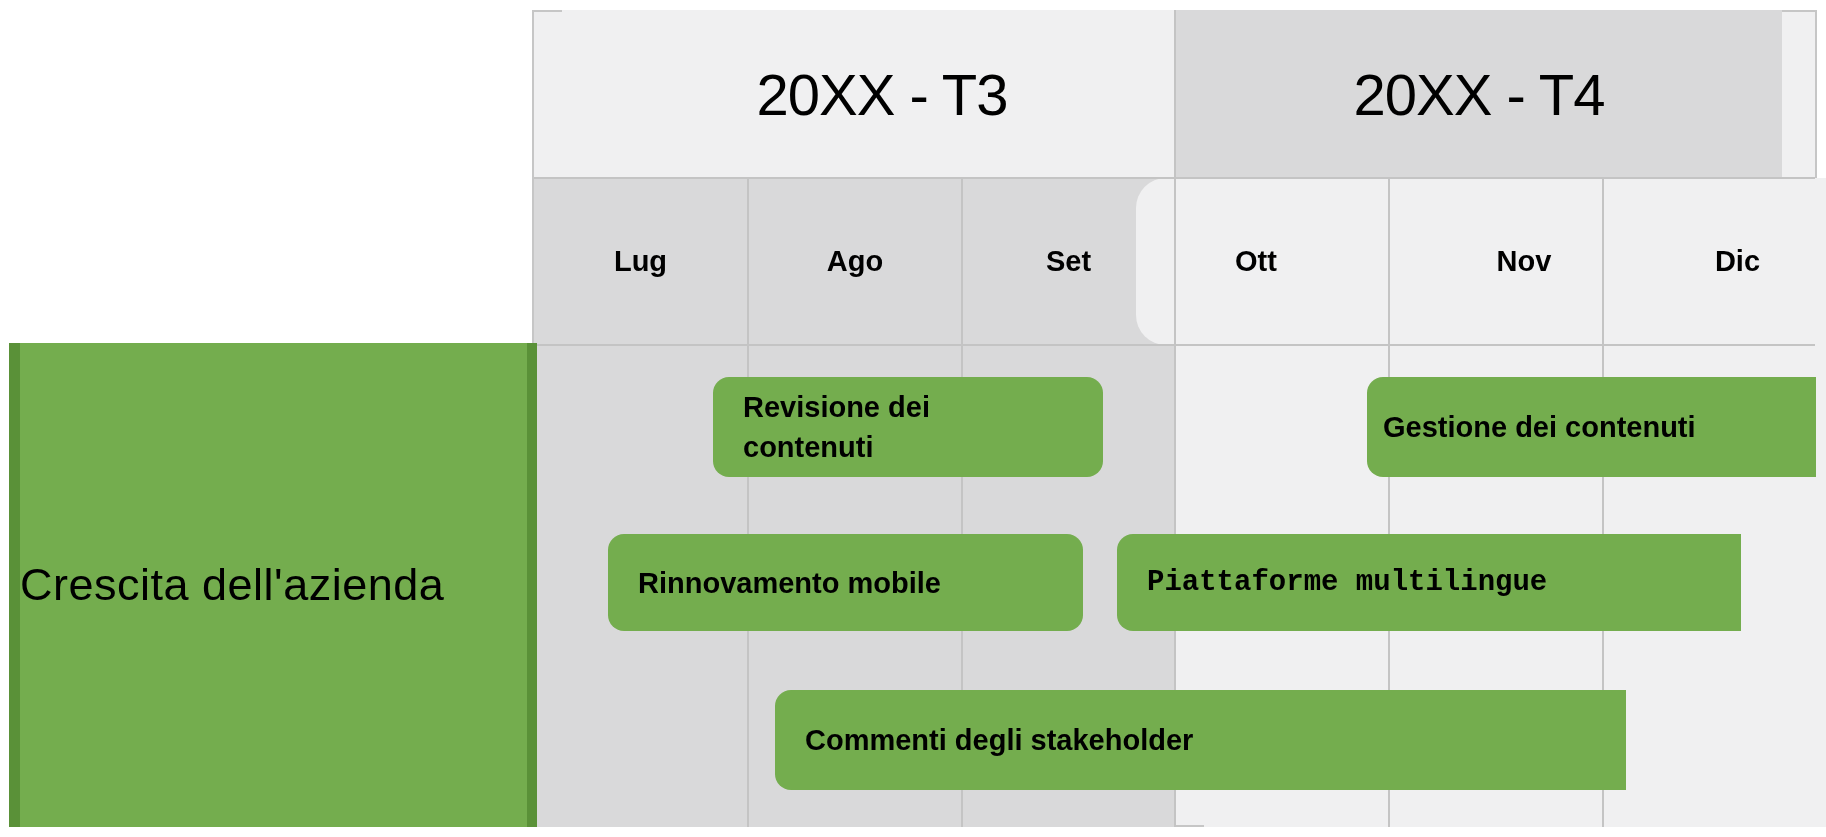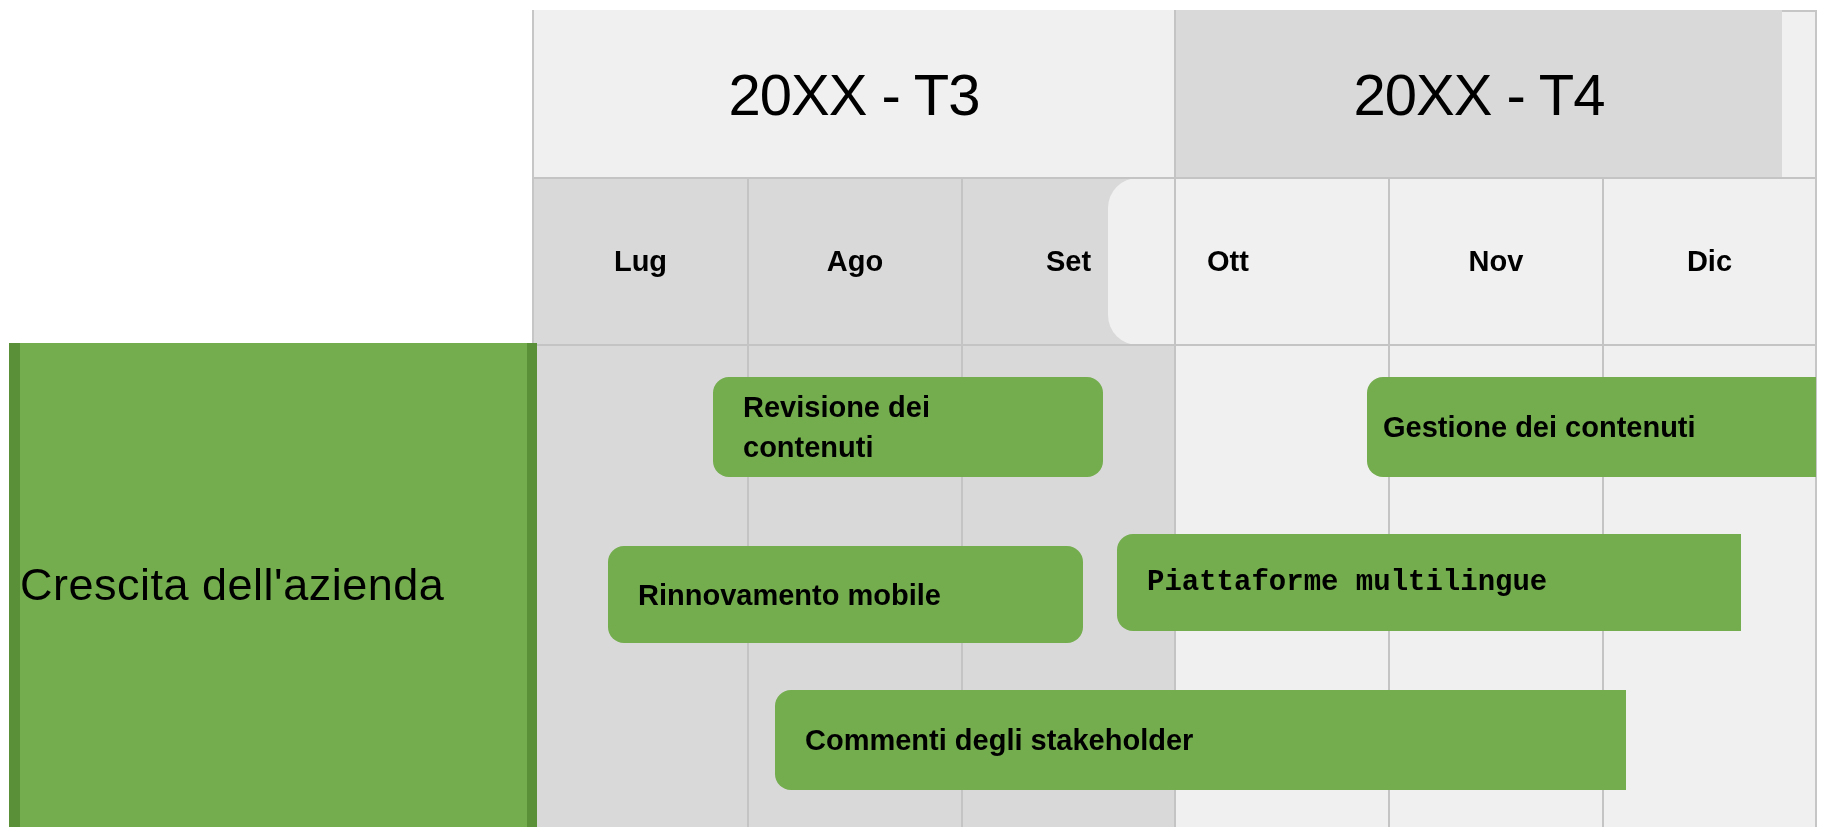--- a/index.html
+++ b/index.html
@@ -9,21 +9,21 @@
     font-family: "Liberation Sans", "DejaVu Sans", sans-serif;
     color: #000;
   }
   .abs { position: absolute; box-sizing: border-box; }
 
   
   .table { left: 532px; top: 10px; width: 1285px; height: 817px;
            border: 2px solid #c6c6c6; background: #f0f0f1; }
   .quarter { top: 10px; height: 168px; display: flex; align-items: center; justify-content: center;
              font-size: 58px; font-weight: normal; letter-spacing: -1px; }
-  .q-light { background: #f0f0f1; }
+  .q-light { background: #f0f0f1; margin-left: 28px; }
   .q-dark  { background: #d9d9da; }
   .month { top: 178px; height: 167px; display: flex; align-items: center; justify-content: center;
            font-size: 29px; font-weight: bold; }
   .col { top: 345px; height: 482px; }
   .vline { width: 2px; background: #c4c4c4; }
   .hline { height: 2px; background: #c4c4c4; }
 
   
   .category { left: 9px; top: 343px; width: 528px; height: 484px; background: #74ad4e;
               display: flex; align-items: center; justify-content: flex-start;
@@ -80,21 +80,21 @@
 <div class="abs category">
   <span>Crescita dell'azienda</span>
 </div>
 
 <div class="abs bar" style="left:713px; top:377px; width:390px; height:100px;">
   <span style="width:240px;">Revisione dei contenuti</span>
 </div>
 <div class="abs bar square-right" style="left:1367px; top:377px; width:449px; height:100px;padding-left:16px;">
   <span>Gestione dei contenuti</span>
 </div>
-<div class="abs bar" style="left:608px; top:546px; width:475px; height:97px;">
+<div class="abs bar" style="left:608px; top:534px; width:475px; height:97px;">
   <span>Rinnovamento mobile</span>
 </div>
 <div class="abs bar square-right" style="left:1117px; top:534px; width:624px; height:97px;font-family:Liberation Mono, monospace;">
   <span>Piattaforme multilingue</span>
 </div>
 <div class="abs bar square-right" style="left:775px; top:690px; width:851px; height:100px;">
   <span>Commenti degli stakeholder</span>
 </div>
 
 </body></html>

